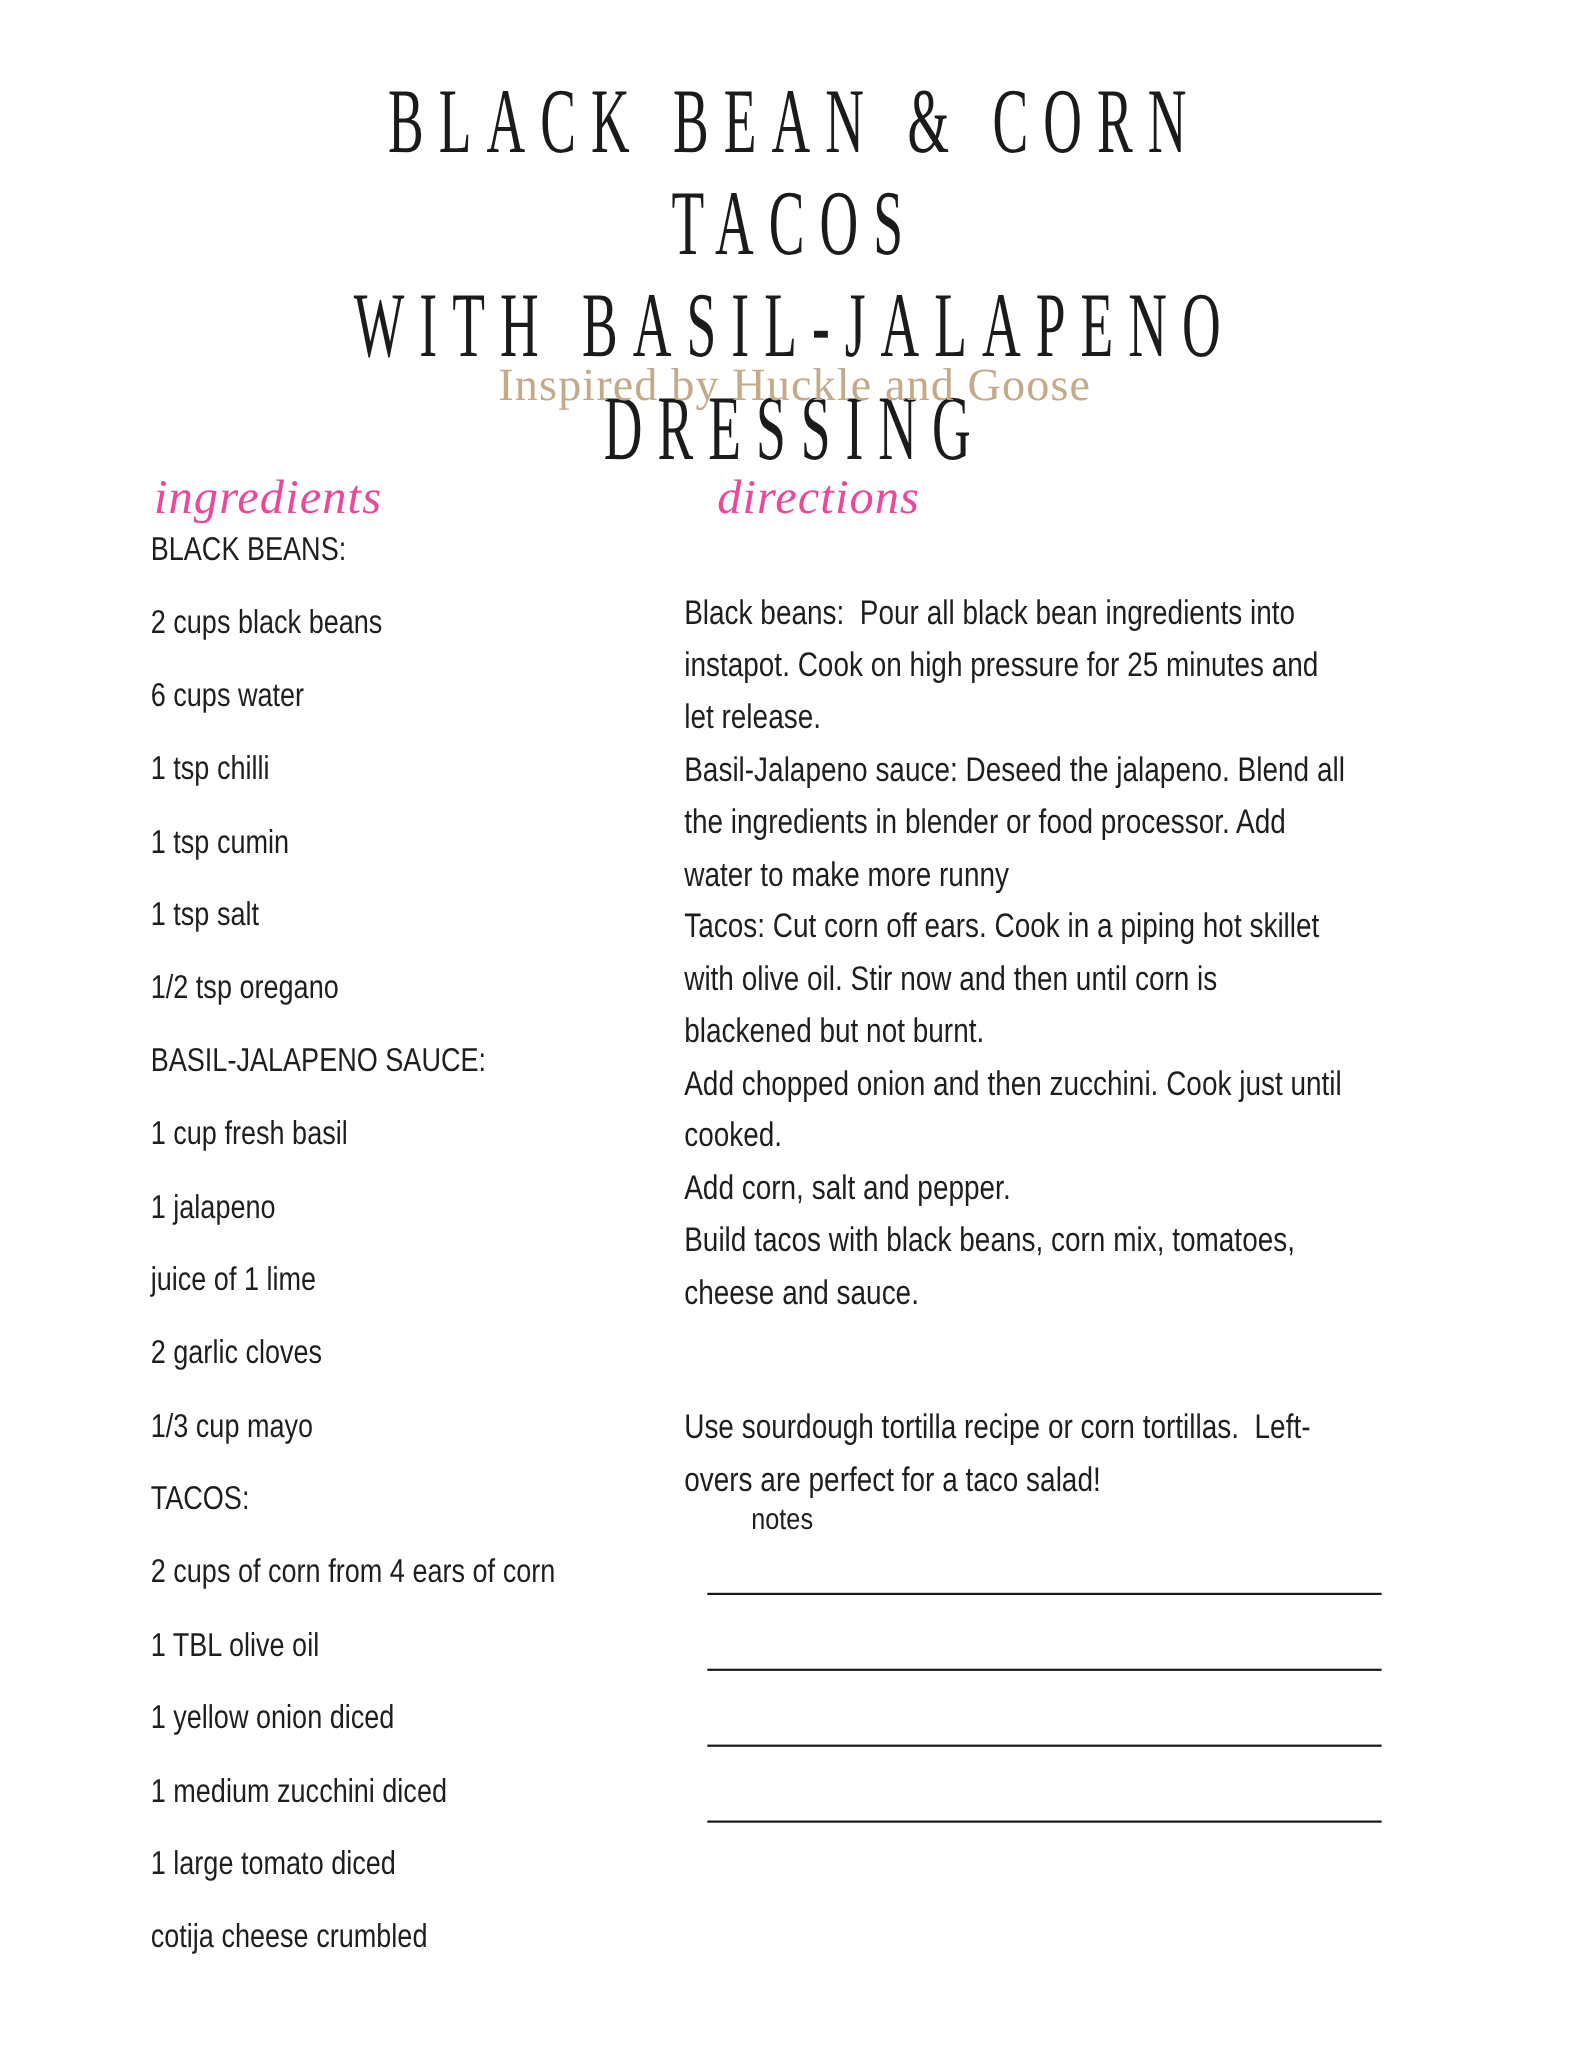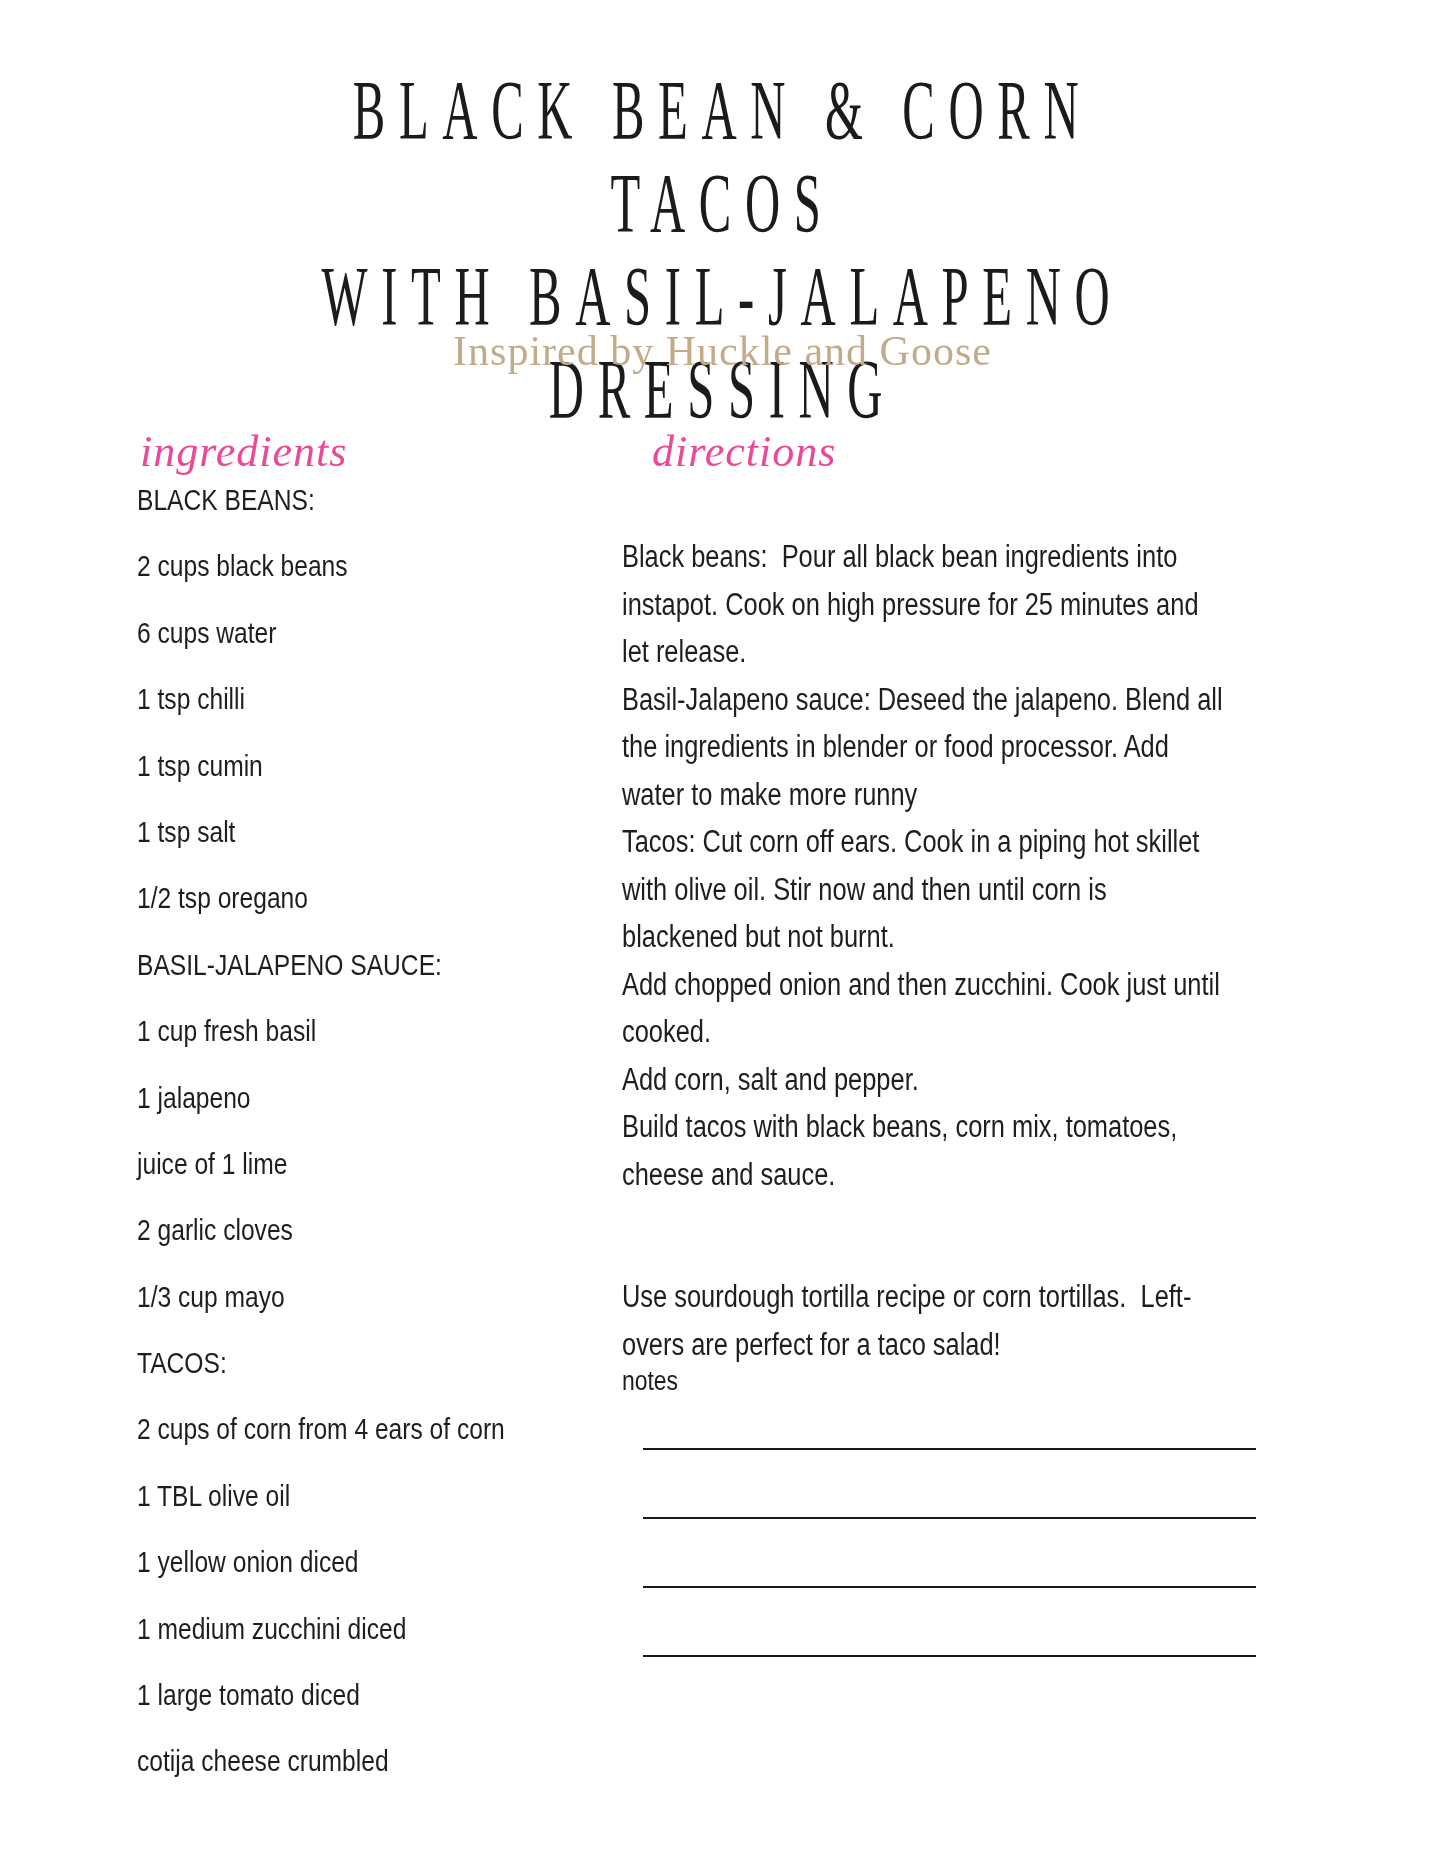--- a/index.html
+++ b/index.html
@@ -95,21 +95,21 @@
     font-size: 31px;
     line-height: 47.5px;
     color: #1e1e1e;
   }
   .directions p { margin: 0; white-space: pre-wrap; }
   .directions p.gap-before { margin-top: 75px; }
 
   
   .notes-label {
     position: absolute;
-    left: 617px; top: 1366px;
+    left: 678px; top: 1366px;
     font-family: "Liberation Sans", sans-serif;
     font-size: 27px;
     color: #1e1e1e;
   }
   .note-line {
     position: absolute;
     left: 643px;
     width: 613px;
     height: 0;
     border-top: 2.5px solid #191919;

